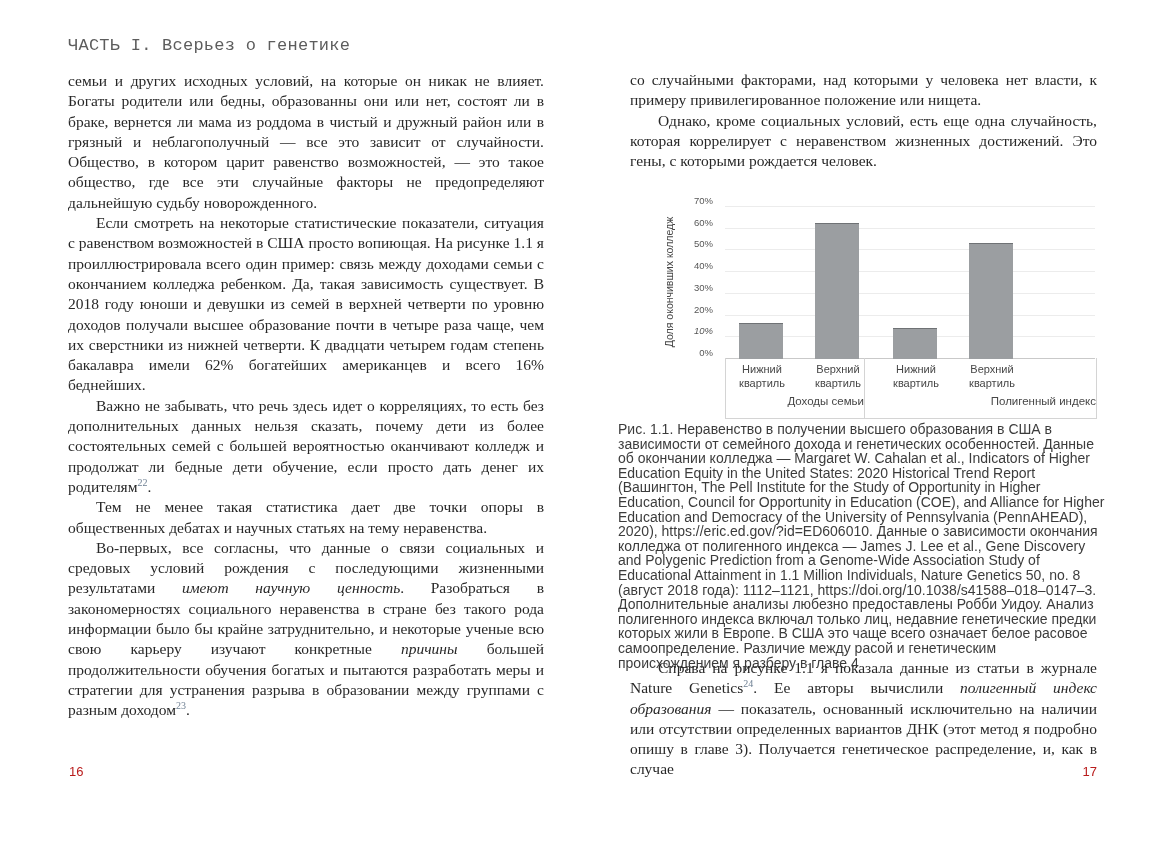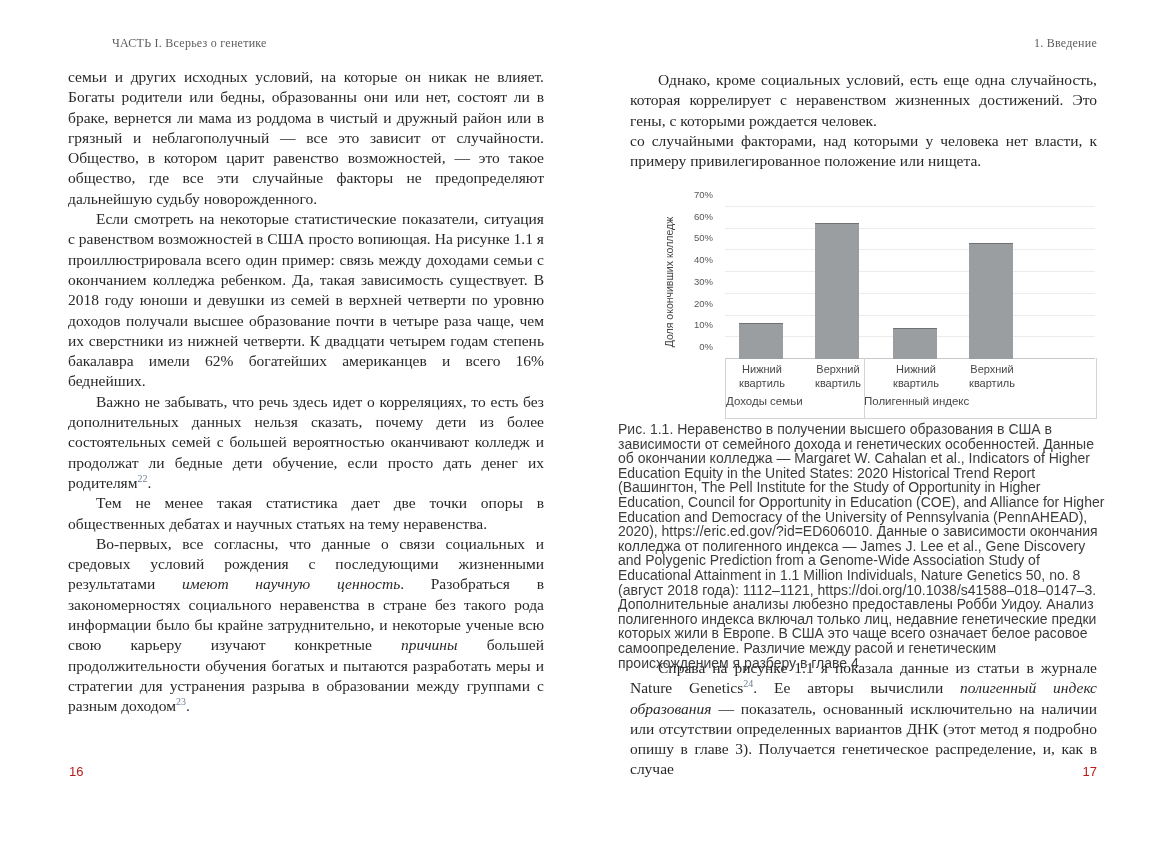--- a/index.html
+++ b/index.html
@@ -4,23 +4,22 @@
 <style>
   html,body{margin:0;padding:0;}
   body{
     width:1149px;height:841px;background:#ffffff;position:relative;
     font-family:"Liberation Serif", serif;color:#282828;overflow:hidden;
   }
   .spread{position:absolute;left:0;top:0;width:1149px;height:841px;background:#fff;}
 
   
   .running-head{
-    font-family:Liberation Serif, serif;font-size:12px;color:#5d5d5d;
+    font-family:Liberation Mono, monospace;font-size:17px;color:#5d5d5d;
     letter-spacing:.25px;
-    margin-left:44px;
   }
   .rh-right{text-align:right;}
 
   
   .page-left{position:absolute;left:68px;top:36px;width:476px;}
   .page-right{position:absolute;left:630px;top:36px;width:467px;height:780px;}
 
   
   .body-text{font-size:15.5px;line-height:20.3px;text-align:justify;color:#282828;}
   .bt-left{margin-top:16px;}
@@ -37,33 +36,33 @@
   .pn-left{left:69px;}
   .pn-right{left:1007px;width:90px;text-align:right;}
 
   
   .figure{position:absolute;left:0;top:148px;width:467px;height:238px;}
   .fig-title{position:absolute;left:40px;top:0;width:370px;text-align:center;
     font-family:"Liberation Sans", sans-serif;font-size:11.5px;color:#474747;}
   .ylabel-wrap{position:absolute;left:25px;top:22px;width:28px;height:152px;}
   .ylabel{position:absolute;left:50%;top:50%;transform:translate(-50%,-50%) rotate(-90deg);
     white-space:nowrap;font-family:"Liberation Sans", sans-serif;font-size:10.5px;color:#474747;}
-  .yticks{position:absolute;left:53px;top:10px;width:30px;height:152px;}
+  .yticks{position:absolute;left:53px;top:16px;width:30px;height:152px;}
   .ytick{position:absolute;right:0;transform:translateY(-50%);
     font-family:"Liberation Sans", sans-serif;font-size:9.5px;color:#565656;}
   .plot{position:absolute;left:95px;top:22px;width:370px;height:152px;}
   .gridline{position:absolute;left:0;width:370px;height:1px;background:#ececec;}
   .baseline{position:absolute;left:0;top:152px;width:370px;height:1px;background:#c9c9c9;}
   .bar{position:absolute;background:#9b9ea1;border-top:1px solid #6f7275;width:44px;}
   .axis-labels{position:absolute;left:95px;top:174px;width:370px;height:60px;
     border-left:1px solid #d4d4d4;border-right:1px solid #d4d4d4;border-bottom:1px solid #d4d4d4;}
   .grp-divider{position:absolute;left:138px;top:0;width:1px;height:60px;background:#d4d4d4;}
   .cat-label{position:absolute;top:5px;width:80px;text-align:center;
     font-family:"Liberation Sans", sans-serif;font-size:11px;line-height:13.5px;color:#474747;}
-  .grp-label{position:absolute;top:37px;text-align:left;
+  .grp-label{position:absolute;top:37px;text-align:right;
     font-family:"Liberation Sans", sans-serif;font-size:11.5px;color:#474747;}
 
   
   .fig-caption{position:absolute;left:-12px;top:386px;width:492px;text-align:left;
     font-family:"Liberation Sans", sans-serif;font-size:14px;line-height:14.6px;color:#3c3c3c;}
 </style>
 </head>
 <body>
 
 <div class="spread">
@@ -74,39 +73,38 @@
         <p class="par"><span>семьи и других исходных условий, на которые он никак не влияет. Богаты родители или бедны, образованны они или нет, состоят ли в браке, вернется ли мама из роддома в чистый и дружный район или в грязный и неблагополучный — все это зависит от случайности. Общество, в котором царит равенство возможностей, — это такое общество, где все эти случайные факторы не предопределяют дальнейшую судьбу новорожденного.</span></p>
         <p class="par indent"><span>Если смотреть на некоторые статистические показатели, ситуация с равенством возможностей в США просто вопиющая. На рисунке 1.1 я проиллюстрировала всего один пример: связь между доходами семьи с окончанием колледжа ребенком. Да, такая зависимость существует. В 2018 году юноши и девушки из семей в верхней четверти по уровню доходов получали высшее образование почти в четыре раза чаще, чем их сверстники из нижней четверти. К двадцати четырем годам степень бакалавра имели 62% богатейших американцев и всего 16% беднейших.</span></p>
         <p class="par indent"><span>Важно не забывать, что речь здесь идет о корреляциях, то есть без дополнительных данных нельзя сказать, почему дети из более состоятельных семей с большей вероятностью оканчивают колледж и продолжат ли бедные дети обучение, если просто дать денег их родителям</span><sup class="fn">22</sup><span>.</span></p>
         <p class="par indent"><span>Тем не менее такая статистика дает две точки опоры в общественных дебатах и научных статьях на тему неравенства.</span></p>
         <p class="par indent"><span>Во-первых, все согласны, что данные о связи социальных и средовых условий рождения с последующими жизненными результатами </span><em>имеют научную ценность</em><span>. Разобраться в закономерностях социального неравенства в стране без такого рода информации было бы крайне затруднительно, и некоторые ученые всю свою карьеру изучают конкретные </span><em>причины</em><span> большей продолжительности обучения богатых и пытаются разработать меры и стратегии для устранения разрыва в образовании между группами с разным доходом</span><sup class="fn">23</sup><span>.</span></p>
       </div>
   </div>
   <div class="page-num pn-left">16</div>
 
   <div class="page-right">
-    <div class="running-head rh-right">1. Введение</div>
 
     <div class="body-text rp-top">
+        <p class="par"><span>со случайными факторами, над которыми у человека нет власти, к примеру привилегированное положение или нищета.</span></p>
         <p class="par indent"><span>Однако, кроме социальных условий, есть еще одна случайность, которая коррелирует с неравенством жизненных достижений. Это гены, с которыми рождается человек.</span></p>
-        <p class="par"><span>со случайными факторами, над которыми у человека нет власти, к примеру привилегированное положение или нищета.</span></p>
       </div>
 
     <div class="figure">
       <div class="ylabel-wrap">
         <div class="ylabel">Доля окончивших колледж</div>
       </div>
       <div class="yticks" id="yticks">
           <div class="ytick" style="top: 0px;">70%</div>
           <div class="ytick" style="top: 21.7143px;">60%</div>
           <div class="ytick" style="top: 43.4286px;">50%</div>
           <div class="ytick" style="top: 65.1429px;">40%</div>
           <div class="ytick" style="top: 86.8571px;">30%</div>
           <div class="ytick" style="top: 108.571px;">20%</div>
-          <div class="ytick" style="top: 130.286px;">10%</div>
+          <div class="ytick" style="top: 130.286px; font-style: italic;">10%</div>
           <div class="ytick" style="top: 152px;">0%</div>
         </div>
       <div class="plot" id="plot">
           <div class="gridline" style="top: 0px; background: rgb(236, 236, 236);"></div>
           <div class="gridline" style="top: 21.7143px; background: rgb(236, 236, 236);"></div>
           <div class="gridline" style="top: 43.4286px; background: rgb(236, 236, 236);"></div>
           <div class="gridline" style="top: 65.1429px; background: rgb(236, 236, 236);"></div>
           <div class="gridline" style="top: 86.8571px; background: rgb(236, 236, 236);"></div>
           <div class="gridline" style="top: 108.571px; background: rgb(236, 236, 236);"></div>
           <div class="gridline" style="top: 130.286px; background: rgb(236, 236, 236);"></div>

